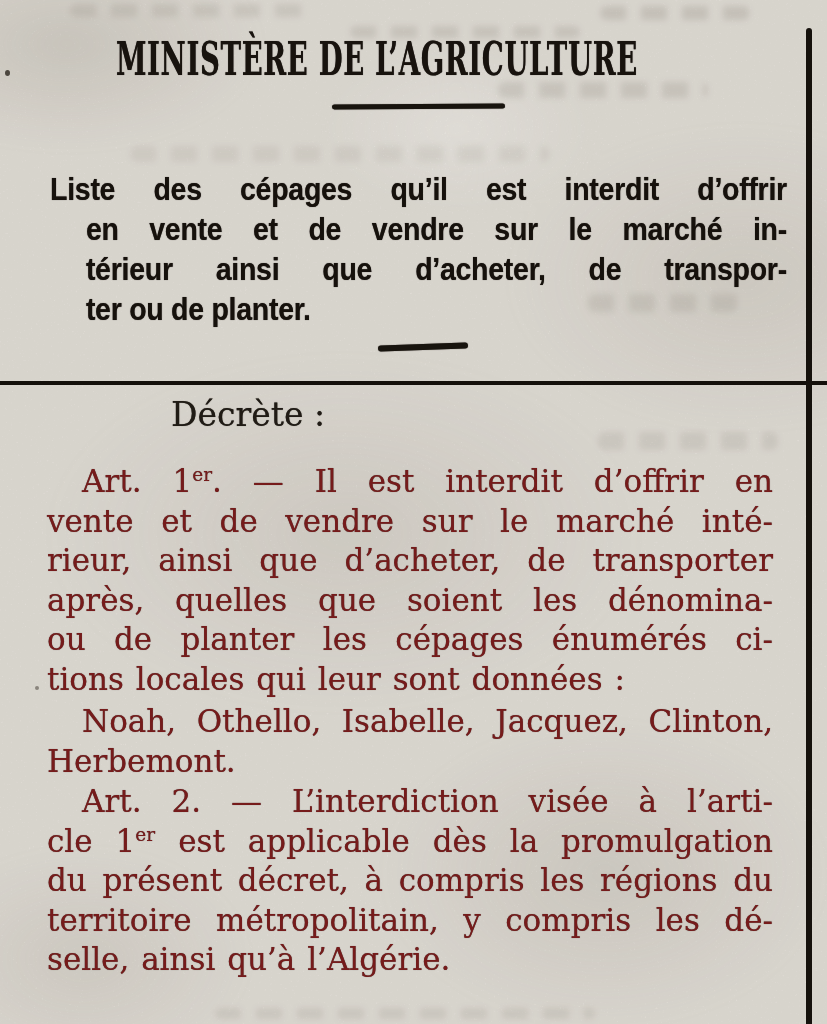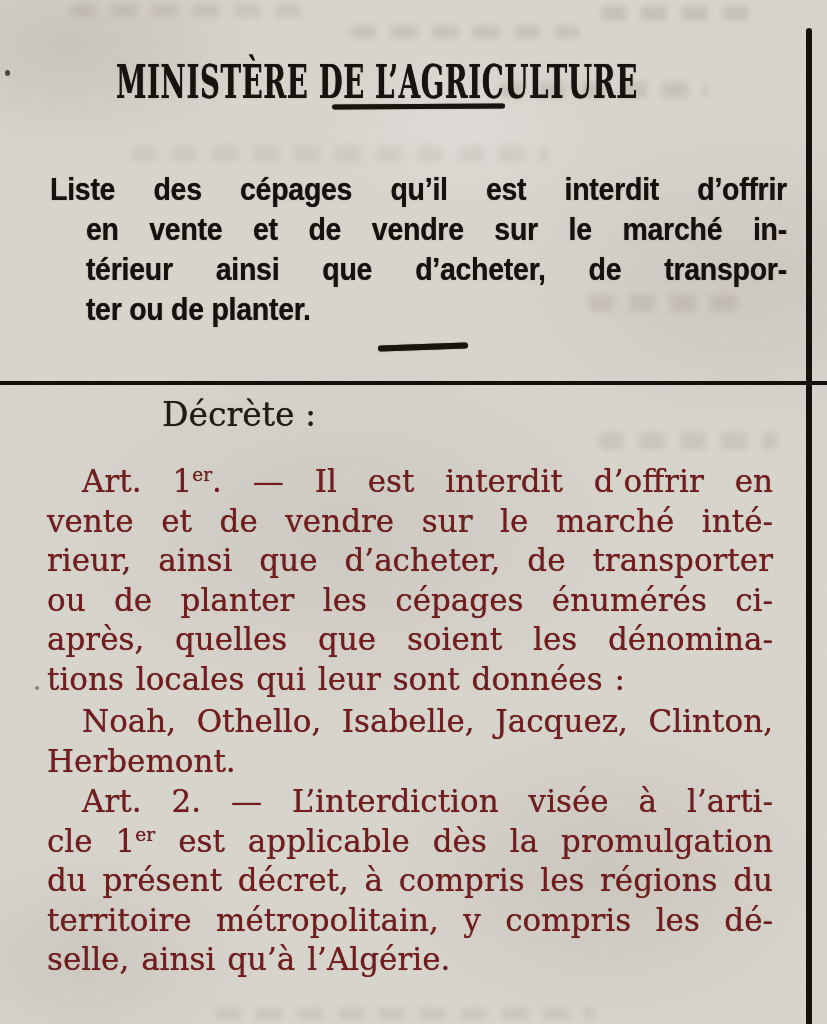--- a/index.html
+++ b/index.html
@@ -25,21 +25,21 @@
   
   .smudge{
     position:absolute;border-radius:7px;pointer-events:none;
     background:repeating-linear-gradient(90deg, rgba(122,114,102,.65) 0 26px, rgba(122,114,102,0) 26px 41px);
     filter:blur(3px);
   }
   .speck{position:absolute;background:#433d35;border-radius:50%;filter:blur(.5px);}
   
   .title-wrap{
     position:absolute;left:0;top:30px;width:753px;height:58px;
-    display:flex;align-items:center;justify-content:center;margin-top:23px;
+    display:flex;align-items:center;justify-content:center;
   }
   .title-text{
     font-family:"DejaVu Serif", serif;font-weight:bold;font-size:46px;
     color:#19140f;letter-spacing:1px;white-space:nowrap;
     transform:scaleX(.60);transform-origin:center center;
     text-shadow:0 0 .9px rgba(25,20,15,.85);
   }
   .rule-1{position:absolute;left:332px;top:104px;width:173px;height:5px;background:#1a150f;border-radius:2.5px;transform:rotate(-.3deg);box-shadow:0 0 1px rgba(26,21,15,.7);}
   .rule-2{position:absolute;left:378px;top:344px;width:90px;height:6px;background:#1a150f;border-radius:3px;transform:rotate(-2deg);box-shadow:0 0 1px rgba(26,21,15,.7);}
   .divider{position:absolute;left:0;top:381px;width:827px;height:4px;background:#15110c;}
@@ -48,21 +48,21 @@
   .subtitle{
     position:absolute;left:50px;top:170px;width:801px;
     transform:scaleX(.92);transform-origin:0 0;
     font-family:"Liberation Sans", sans-serif;font-weight:bold;
     font-size:31px;line-height:40px;color:#17120d;letter-spacing:-.3px;
     text-shadow:0 0 .9px rgba(23,18,13,.8);
   }
   .subtitle .ind{padding-left:39px;}
   
   .decree-label{
-    position:absolute;left:162px;top:395px;
+    position:absolute;left:171px;top:395px;
     font-size:33px;color:#221d17;text-shadow:0 0 .7px rgba(34,29,23,.8);
   }
   .para{
     position:absolute;left:47px;width:726px;
     font-size:31px;line-height:39.5px;color:#7f1d1d;
     text-shadow:0 0 .7px rgba(36,31,25,.75);
     word-spacing:2px;
   }
   .p1{top:462px;}
   .pv{top:702px;}
@@ -106,22 +106,22 @@
 
   <div class="divider"></div>
   <div class="v-rule"></div>
 
   <div class="decree-label">Décrète :</div>
 
   <div class="para p1">
     <div class="bline ind j"><span>Art. 1</span><sup>er</sup><span>. — Il est interdit d’offrir en</span></div>
     <div class="bline j">vente et de vendre sur le marché inté-</div>
     <div class="bline j">rieur, ainsi que d’acheter, de transporter</div>
+    <div class="bline j">après, quelles que soient les dénomina-</div>
     <div class="bline j">ou de planter les cépages énumérés ci-</div>
-    <div class="bline j">après, quelles que soient les dénomina-</div>
     <div class="bline">tions locales qui leur sont données :</div>
   </div>
 
   <div class="para pv">
     <div class="bline ind j">Noah, Othello, Isabelle, Jacquez, Clinton,</div>
     <div class="bline">Herbemont.</div>
   </div>
 
   <div class="para p2">
     <div class="bline ind j">Art. 2. — L’interdiction visée à l’arti-</div>

